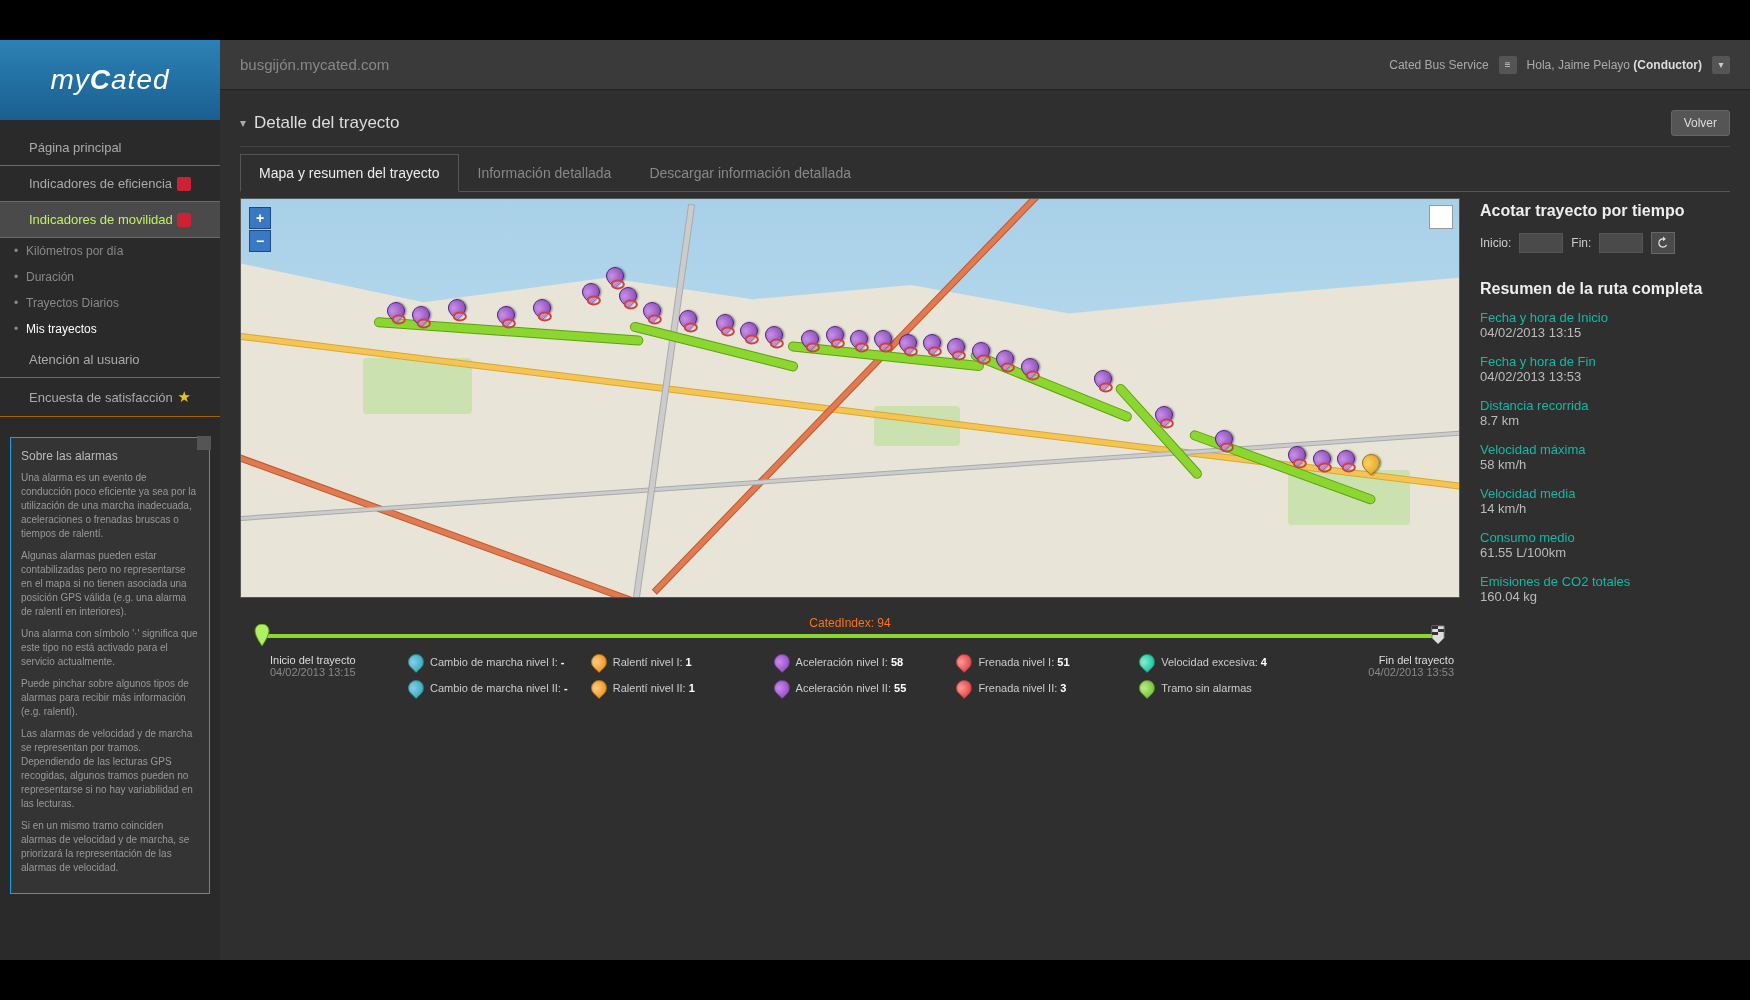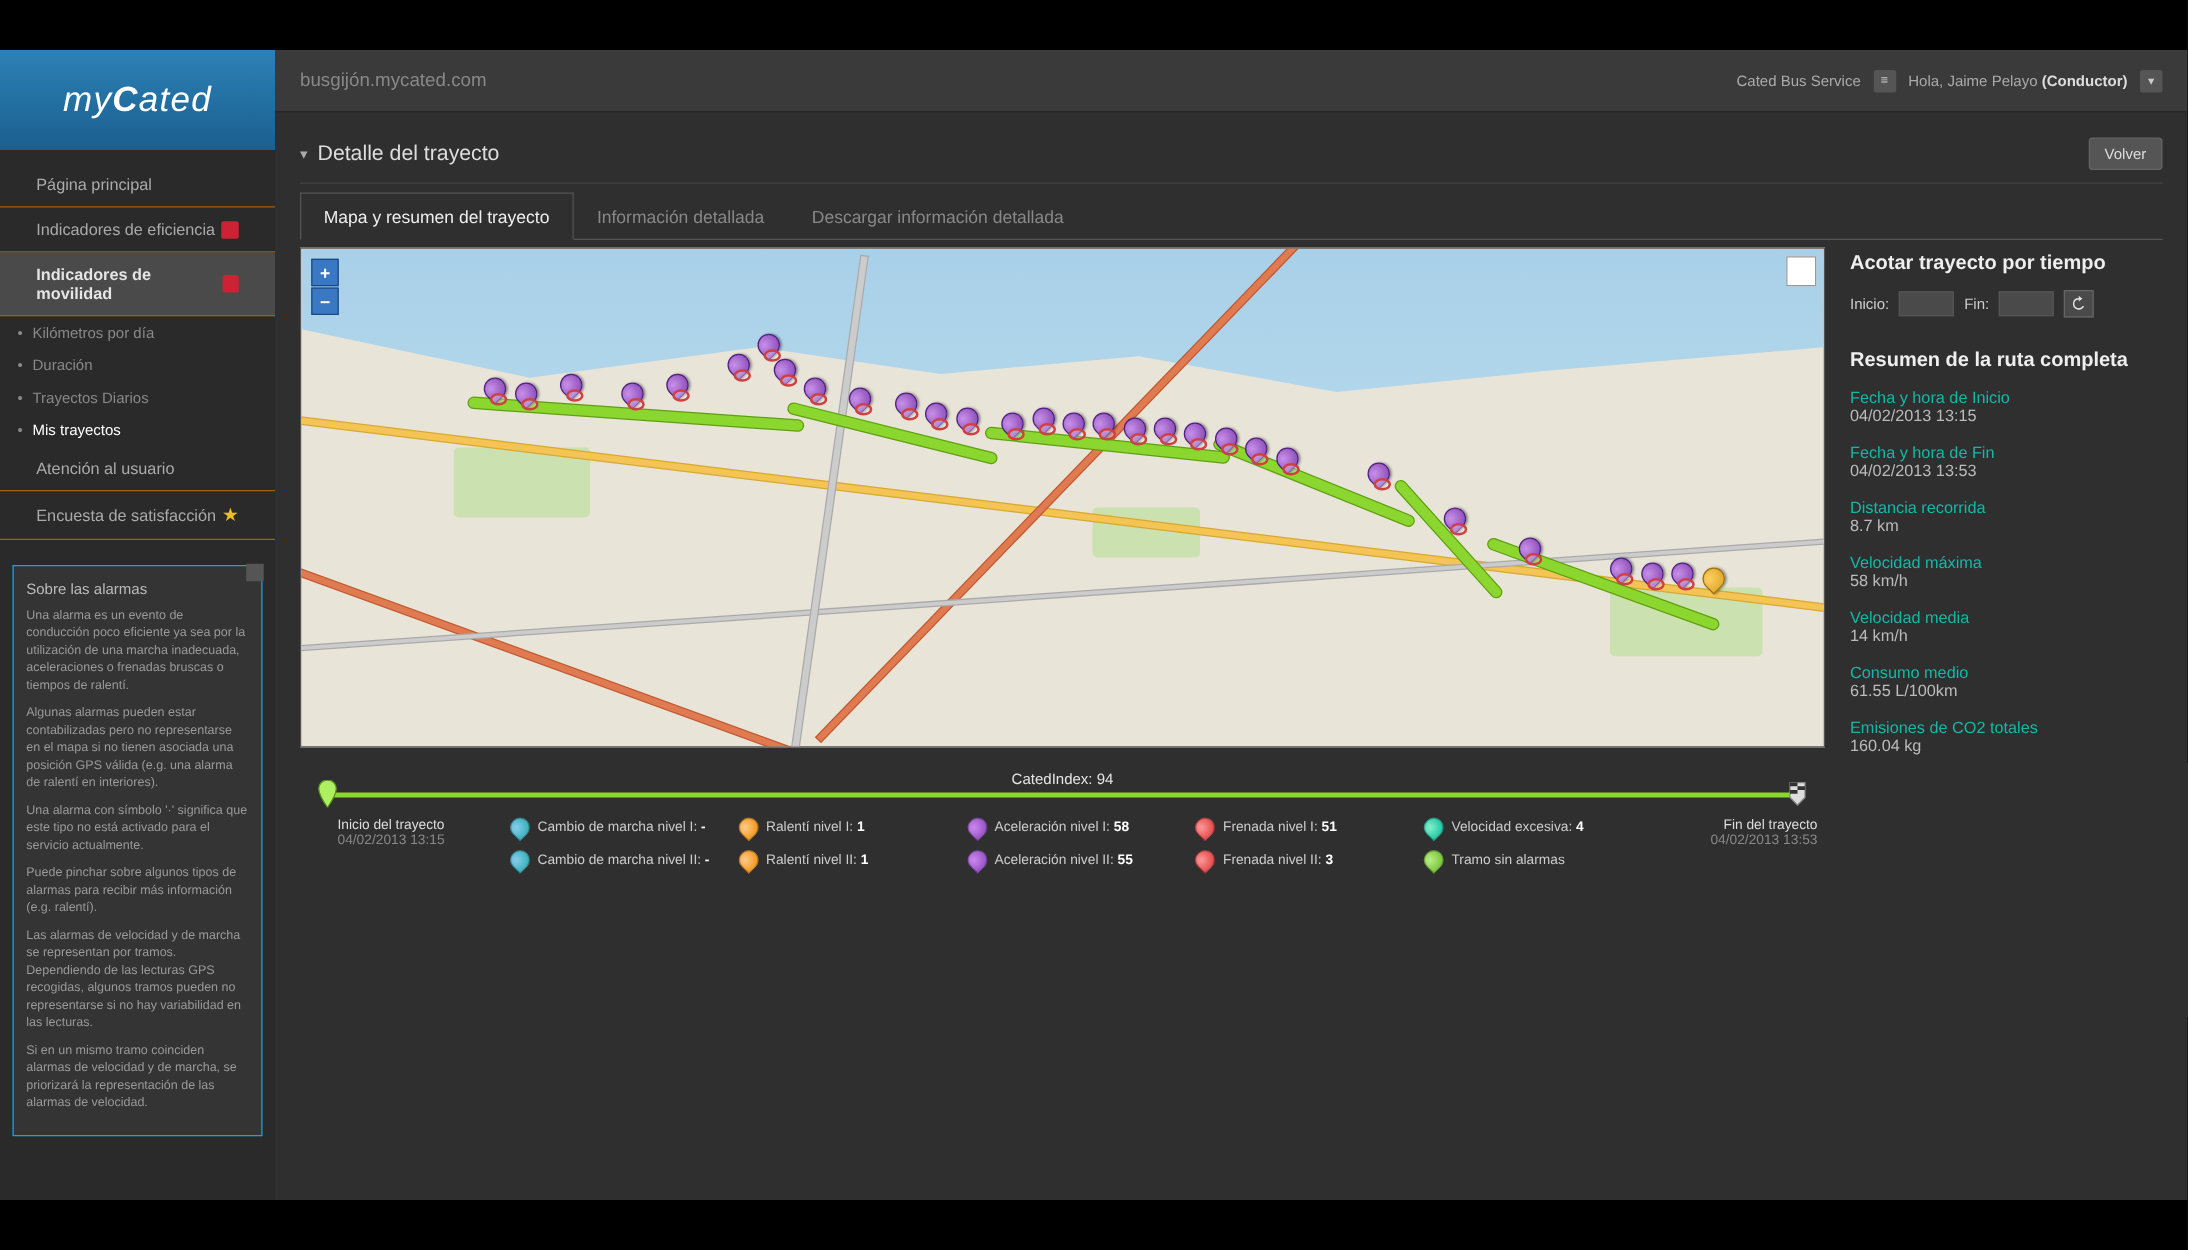--- a/index.html
+++ b/index.html
@@ -22,21 +22,21 @@
     color:#fff; font-size:28px; font-weight:500; font-style:italic;
     letter-spacing:1px;
   }
   .logo-box b { font-weight:700; }
   .nav { padding:10px 0 0 0; }
   .nav-item {
     padding:10px 29px; color:#aaa; font-size:13px;
     border-bottom:1px solid #a16207;
     display:flex; justify-content:space-between; align-items:center;
   }
-  .nav-item.selected { background:#4a4a4a; color:#e5e5e5;font-weight:bold; }
+  .nav-item.selected { background:#4a4a4a; color:#bef264; }
   .badge { width:14px;height:14px;background:#c23;border-radius:2px;display:inline-block; }
   .sub-item {
     padding:6px 14px 6px 26px; color:#888; font-size:12px;
     position:relative;
   }
   .sub-item:before { content:"•"; position:absolute; left:14px; color:#888; }
   .sub-item.active { color:#fff; font-weight:500; }
   .star { color:#e8c020; font-size:15px; }
   .info-panel {
     margin:20px 10px 10px 10px; padding:10px; position:relative;
@@ -98,21 +98,21 @@
     border:2px solid #d04040; border-radius:50%; transform:rotate(45deg);
     background:rgba(255,255,255,.3);}
   .map-ctrl { position:absolute; left:8px; top:8px; display:flex; flex-direction:column; gap:1px;}
   .map-ctrl div { width:22px;height:22px;background:#3a78c4;color:#fff;display:flex;
     align-items:center;justify-content:center;font-weight:bold;border:1px solid #1a4a84;
     font-size:14px;}
   .layer-btn { position:absolute; right:6px; top:6px; width:24px;height:24px;
     background:#fff;border:1px solid #999;}
   
   .timeline { margin:18px 20px 0 20px; position:relative; }
-  .tl-label { text-align:center; color:#e5e5e5; font-size:12px; margin-bottom:4px;}
+  .tl-label { text-align:center; color:#f97316; font-size:12px; margin-bottom:4px;}
   .tl-track { height:4px; background:#8bd62f; border-radius:2px; position:relative;}
   .tl-handle { position:absolute; top:-10px; width:16px;height:22px; }
   .tl-handle.left { left:-6px; }
   .tl-handle.right { right:-6px; }
   .tl-handle svg { width:16px;height:22px; }
   
   .legend-row { display:flex; align-items:flex-start; margin-top:16px; font-size:11px;
     color:#ccc; gap:8px; flex-wrap:nowrap; padding:0 6px;margin-left:24px;}
   .legend-edge { width:130px; }
   .legend-edge .t1 { color:#ddd; }

